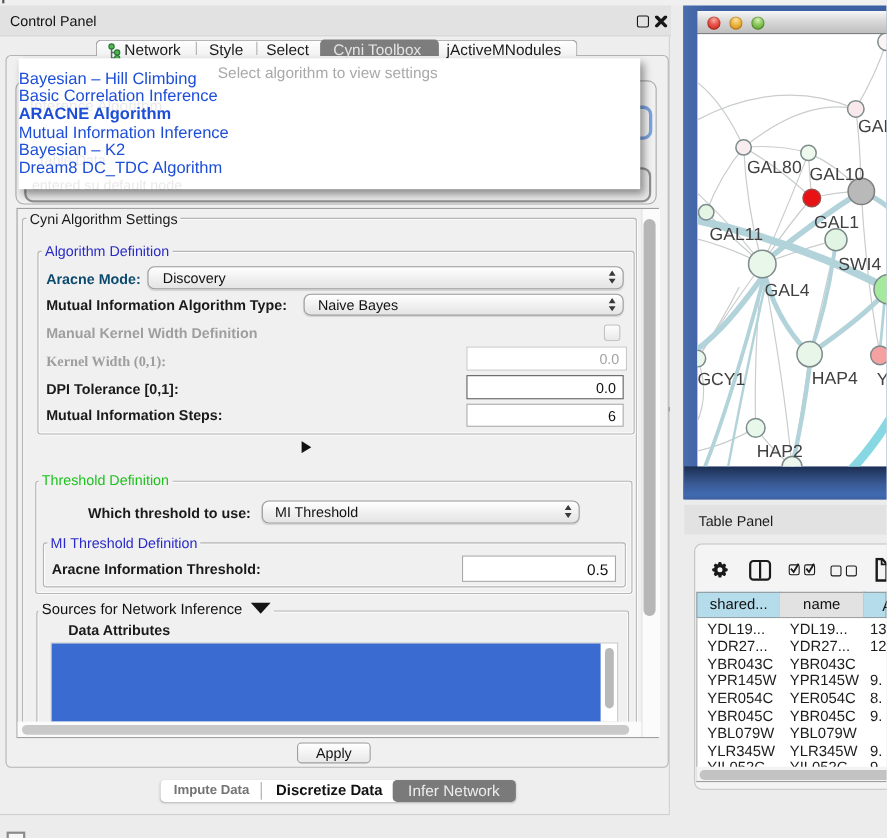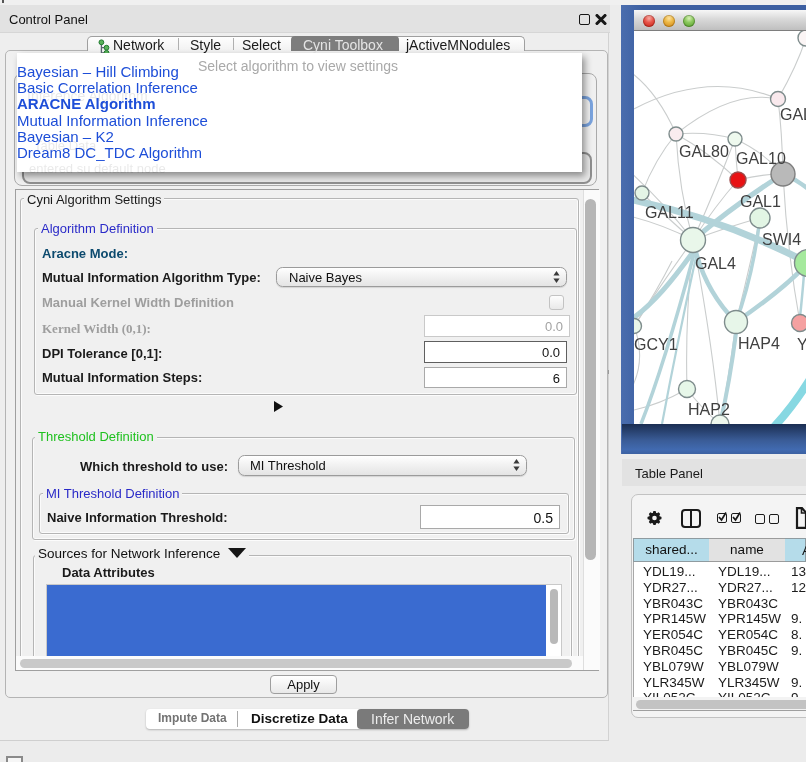--- a/index.html
+++ b/index.html
@@ -64,20 +64,26 @@
 
   <div class="abs" style="left:15px;top:189px;width:584px;height:482px;background:#f0f0f0;border:1px solid #9f9f9f;box-sizing:border-box;"></div>
 
   <div class="fieldset" style="left:20px;top:198px;width:557px;height:468px;"></div>
   <div class="legend" style="left:24px;top:192px;font-size:13px;color:#1a1a1a;">Cyni Algorithm Settings</div>
 
   <div class="fieldset" style="left:34px;top:228px;width:541px;height:165px;"></div>
   <div class="legend" style="left:38px;top:221px;font-size:13px;color:#2a2ac8;">Algorithm Definition</div>
 
   <div class="lbl bold" style="left:42px;top:246px;font-size:13px;color:#0c4a6e;">Aracne Mode:</div>
+  <div class="combo" style="left:134px;top:241.5px;width:431px;height:19px;">
+    <div class="ctext" style="left:13px;top:2px;">Discovery</div>
+    <svg class="abs" style="right:6px;top:3px;" width="7" height="12" viewBox="0 0 7 12">
+        <path d="M3.5 0 L6.6 4.6 L0.4 4.6 Z M3.5 12 L0.4 7.4 L6.6 7.4 Z" fill="#3a3a3a"></path>
+      </svg>
+  </div>
   <div class="lbl bold" style="left:42px;top:270px;font-size:13px;color:#1a1a1a;">Mutual Information Algorithm Type:</div>
   <div class="combo" style="left:276px;top:267px;width:289px;height:18px;">
     <div class="ctext" style="left:12px;top:1.5px;">Naive Bayes</div>
     <svg class="abs" style="right:6px;top:3px;" width="7" height="12" viewBox="0 0 7 12">
         <path d="M3.5 0 L6.6 4.6 L0.4 4.6 Z M3.5 12 L0.4 7.4 L6.6 7.4 Z" fill="#3a3a3a"></path>
       </svg>
   </div>
   <div class="lbl bold" style="left:42px;top:295px;font-size:13px;color:#9e9e9e;">Manual Kernel Width Definition</div>
   <div class="abs" style="left:549px;top:295px;width:13px;height:13px;border:1px solid #c3c3c3;border-radius:3px;background:linear-gradient(#fdfdfd,#e9e9e9);"></div>
   <div class="lbl bold" style="left:42px;top:321px;font-size:13px;color:#9e9e9e;font-family:Liberation Serif, serif;">Kernel Width (0,1):</div>
@@ -101,21 +107,21 @@
   <div class="legend" style="left:35px;top:429px;font-size:13px;color:#1fc11f;">Threshold Definition</div>
   <div class="lbl bold" style="left:80px;top:459px;font-size:13px;color:#1a1a1a;">Which threshold to use:</div>
   <div class="combo" style="left:238px;top:455px;width:287px;height:19px;">
     <div class="ctext" style="left:11px;top:2px;">MI Threshold</div>
     <svg class="abs" style="right:6px;top:3px;" width="7" height="12" viewBox="0 0 7 12">
         <path d="M3.5 0 L6.6 4.6 L0.4 4.6 Z M3.5 12 L0.4 7.4 L6.6 7.4 Z" fill="#3a3a3a"></path>
       </svg>
   </div>
   <div class="fieldset" style="left:39px;top:493px;width:528px;height:39px;"></div>
   <div class="legend" style="left:43px;top:486px;font-size:13px;color:#2a2ac8;">MI Threshold Definition</div>
-  <div class="lbl bold" style="left:47px;top:510px;font-size:13px;color:#1a1a1a;">Naive Information Threshold:</div>
+  <div class="lbl bold" style="left:47px;top:510px;font-size:13px;color:#1a1a1a;">Aracne Information Threshold:</div>
   <div class="field" style="left:420px;top:505px;width:140px;height:24px;box-sizing:border-box;">
       <div class="ftext" style="top:4px;font-size:14px;">0.5</div>
     </div>
 
   <div class="fieldset" style="left:33px;top:555px;width:537px;height:112px;"></div>
   <div class="legend" style="left:35px;top:546px;font-size:13.5px;color:#111;">Sources for Network Inference&nbsp;&nbsp;<span style="display:inline-block;width:0;height:0;border-left:9px solid transparent;border-right:9px solid transparent;border-top:10px solid #151515;vertical-align:0px;"></span></div>
   <div class="lbl bold" style="left:34px;top:565px;font-size:13px;color:#1a1a1a;padding-left:28px;">Data Attributes</div>
   <div class="abs" style="left:46px;top:584px;width:516px;height:73px;background:#ffffff;border:1px solid #c9c9c9;box-sizing:border-box;"></div>
   <div class="abs" style="left:47px;top:585px;width:499px;height:71px;background:#3a6bd0;"></div>
   <div class="abs" style="left:550px;top:589px;width:8px;height:55px;background:#b9b9b9;border-radius:4px;"></div>

